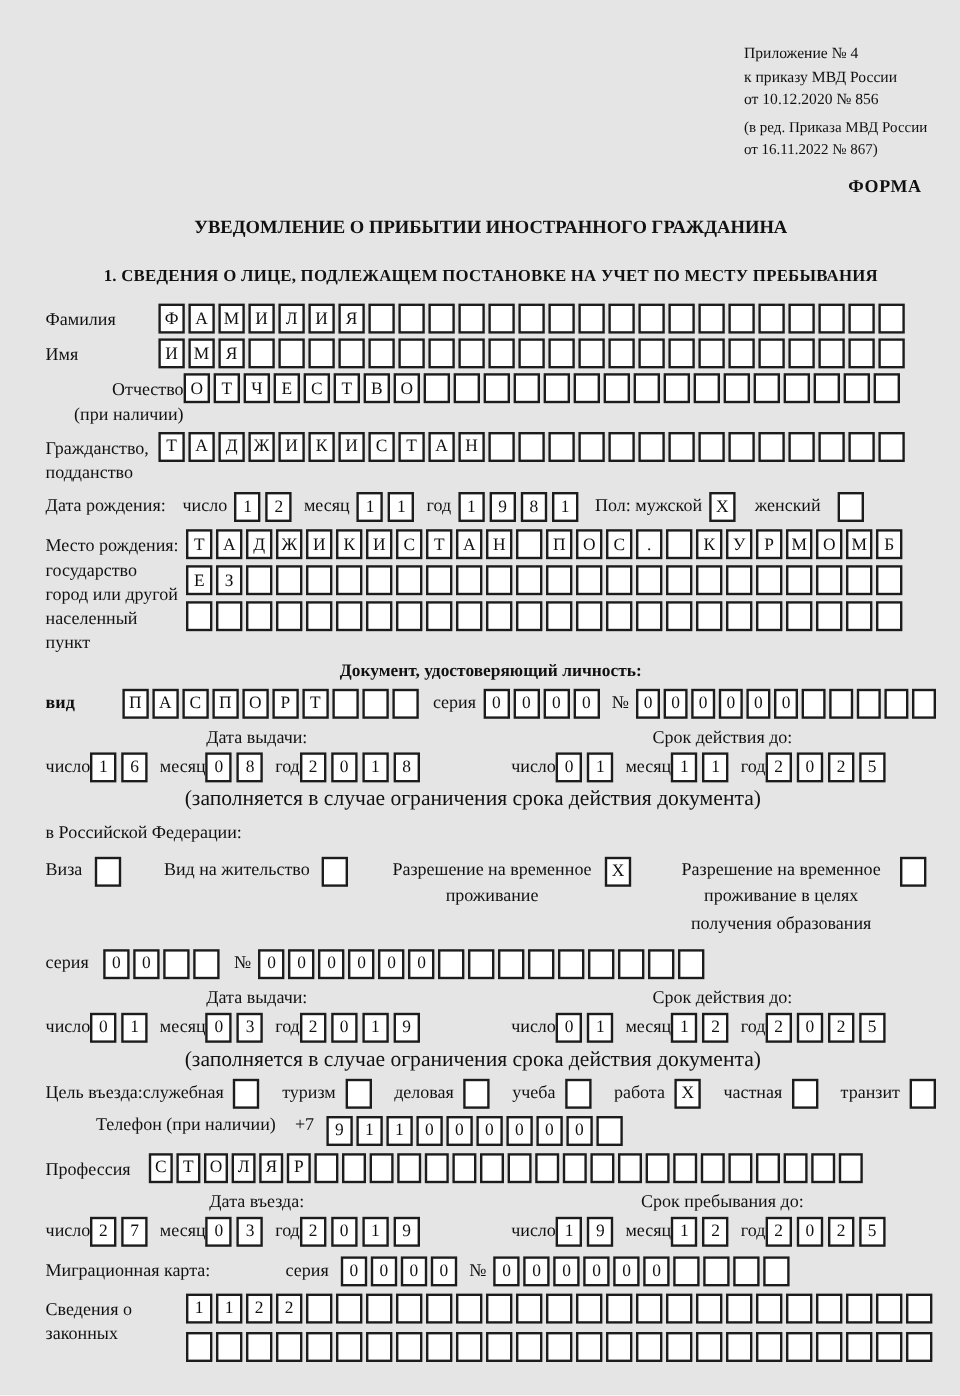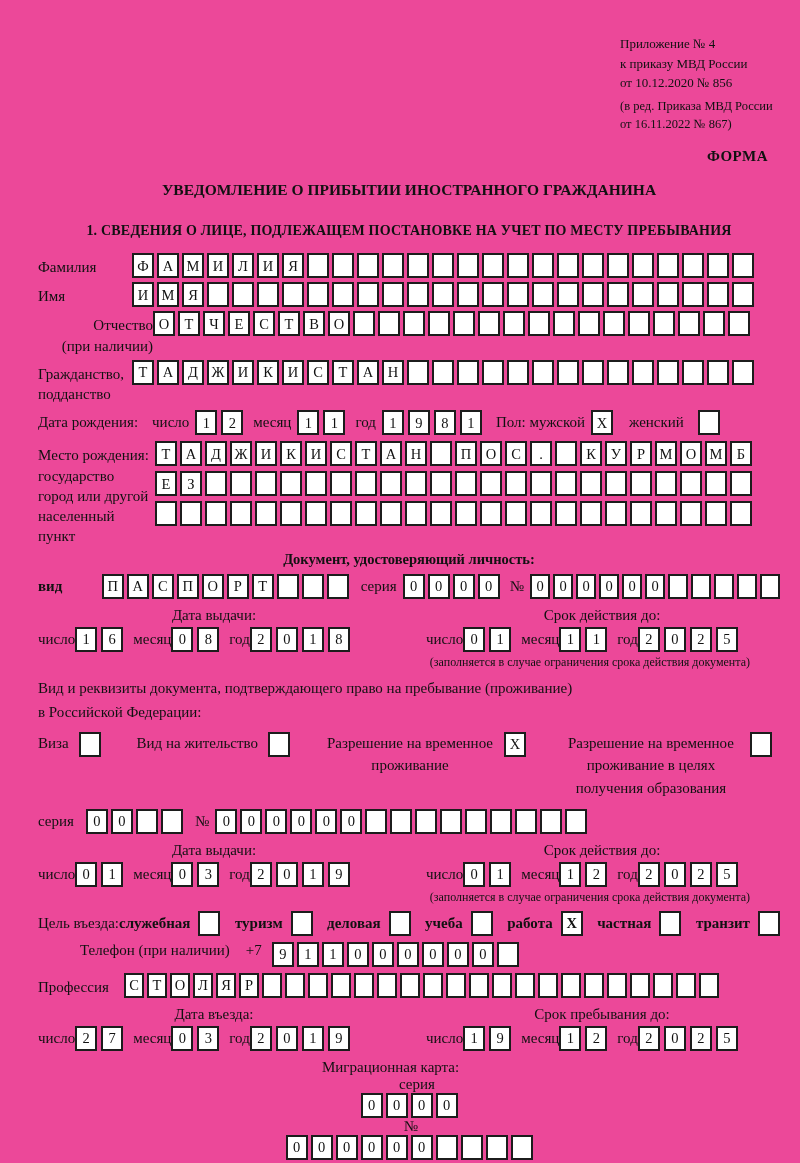--- a/index.html
+++ b/index.html
@@ -1,18 +1,18 @@
 <!DOCTYPE html>
 <html><head>
 <meta charset="utf-8">
 <style>
   html,body{margin:0;padding:0;background:#fff;}
   .page{
     width:800px;height:1163px;box-sizing:border-box;position:relative;
-    padding:34px 20px 0 38px;background:#ec4899;color:#111;
+    padding:34px 20px 0 38px;background:#e5e5e5;color:#111;
     font-family:"Liberation Serif","DejaVu Serif",serif;font-size:15px;overflow:hidden;
   }
   
   .hdr{margin-left:582px;font-size:13px;line-height:1.5;}
   .hdr .rev{margin-top:4px;font-size:12.5px;}
   .forma{text-align:right;padding-right:12px;font-weight:bold;font-size:15px;margin-top:14px;letter-spacing:.5px;}
   .title{text-align:center;font-weight:bold;font-size:15.5px;line-height:1.45;margin-top:14px;}
   .uline{display:inline-block;width:58px;border-bottom:2px solid #333;margin-left:12px;}
   .sec-h{text-align:center;font-weight:bold;font-size:14px;margin-top:22px;margin-bottom:14px;letter-spacing:.2px;}
   
@@ -30,36 +30,36 @@
   
   .inl{display:flex;align-items:center;margin-bottom:4px;flex-wrap:nowrap;}
   .inl .t{padding:0 6px 0 0;}
   .sp{gap:4px;margin-right:10px;}
   .doc-h{text-align:center;font-weight:bold;font-size:14.5px;margin:4px 0 6px 0;}
   .dates{display:flex;margin-top:8px;}
   .dgroup{width:352px;}
   .dgroup.right{margin-left:36px;}
   .dlabel{text-align:center;margin-bottom:3px;}
   .dfields{display:flex;align-items:center;}
-  .note{font-size:12px;text-align:right;padding-right:30px;margin:3px 0 6px 0;}
+  .note{font-size:18px;text-align:center;padding-right:30px;margin:3px 0 6px 0;}
   .intro{margin-top:6px;line-height:1.6;}
   
   .permits{display:flex;justify-content:space-between;align-items:flex-start;margin:6px 8px 10px 0;}
   .permit{display:flex;align-items:flex-start;gap:10px;}
   .permit .plabel{text-align:center;line-height:1.5;padding-top:2px;}
   .pl2{width:168px;} .pl3{width:178px;}
   .permit .cbox{margin-top:2px;}
   
   .purpose-row{display:flex;align-items:center;margin-bottom:6px;}
-  .opts{display:flex;flex:1;justify-content:space-between;align-items:center;font-weight:bold;}
+  .opts{display:flex;flex:1;justify-content:space-between;align-items:center;}
   .opts.left{flex:none;justify-content:flex-start;gap:26px;margin-left:76px;}
   .opt-item{display:flex;align-items:center;gap:8px;}
   .phone{display:flex;align-items:flex-start;margin-left:42px;}
   .phone .pfx{margin-right:10px;}
-  .mt6{margin-top:6px;} .mt8{margin-top:8px;flex-direction:column;}
+  .mt6{margin-top:6px;} .mt8{margin-top:8px;}
 </style>
 </head>
 <body>
 
 <div class="page">
 
   <div class="hdr">
     <div>Приложение № 4</div>
     <div>к приказу МВД России</div>
     <div>от 10.12.2020 № 856</div>
@@ -401,21 +401,20 @@
             <span class="cell">0</span>
             <span class="cell">2</span>
             <span class="cell">5</span>
           </span>
       </div>
     </div>
   </div>
   <div class="note">(заполняется в случае ограничения срока действия документа)</div>
 
   <div class="intro">
-    <div>Вид и реквизиты документа, подтверждающего право на пребывание (проживание)</div>
     <div>в Российской Федерации:</div>
   </div>
 
   <div class="permits">
     <div class="permit">
       <span class="plabel">Виза</span>
       <span class="cbox"></span>
     </div>
     <div class="permit">
       <span class="plabel">Вид на жительство</span>

